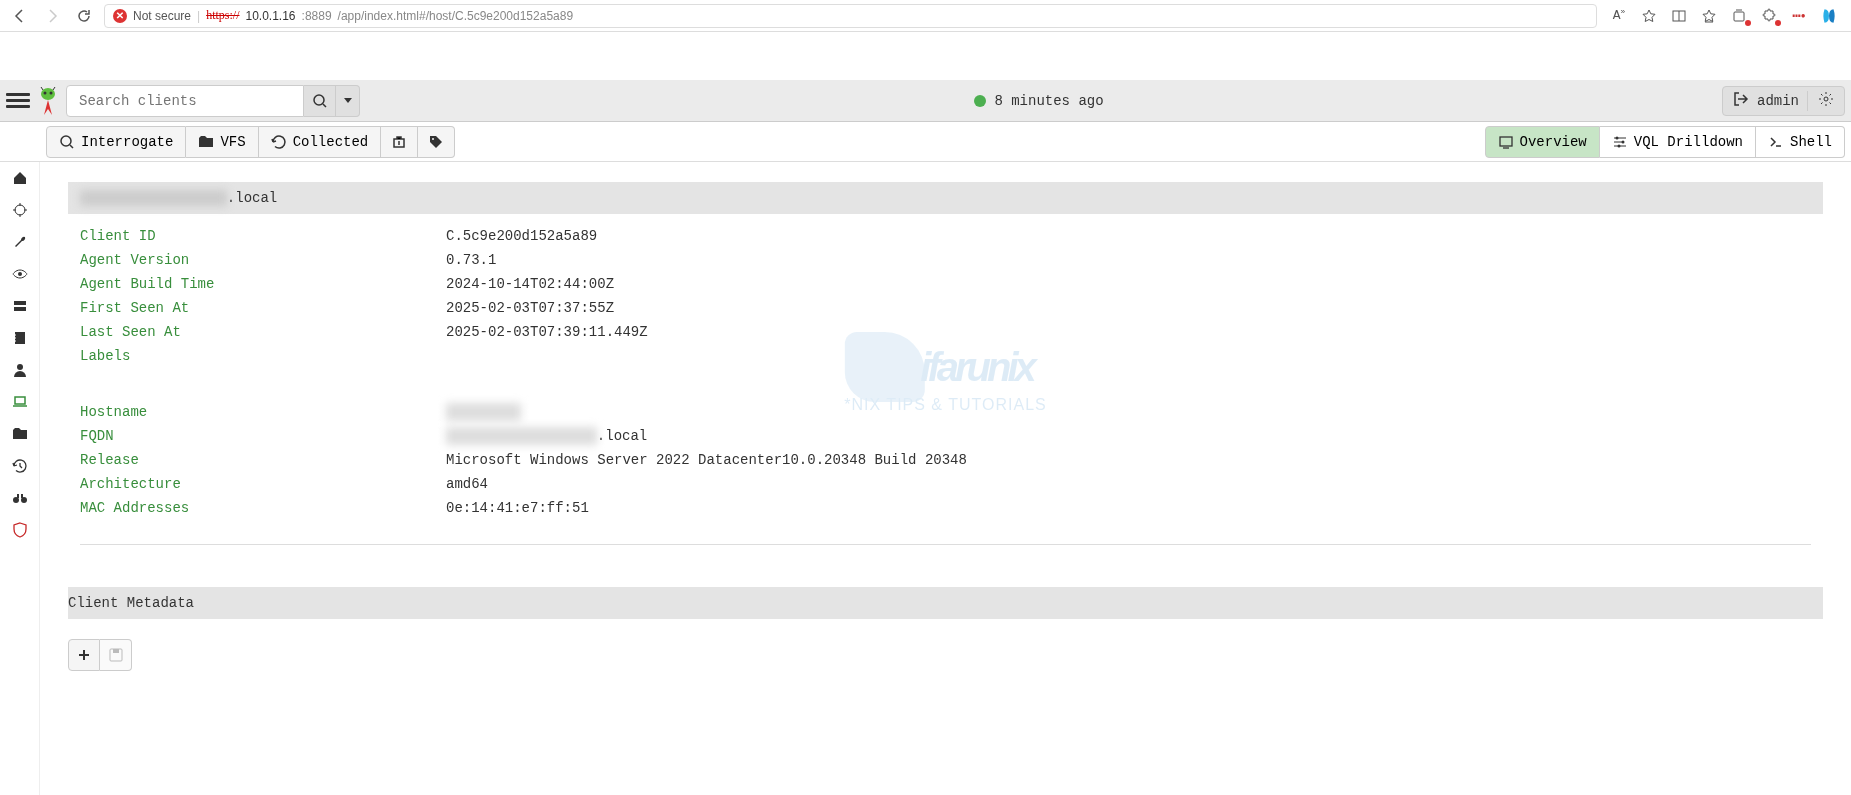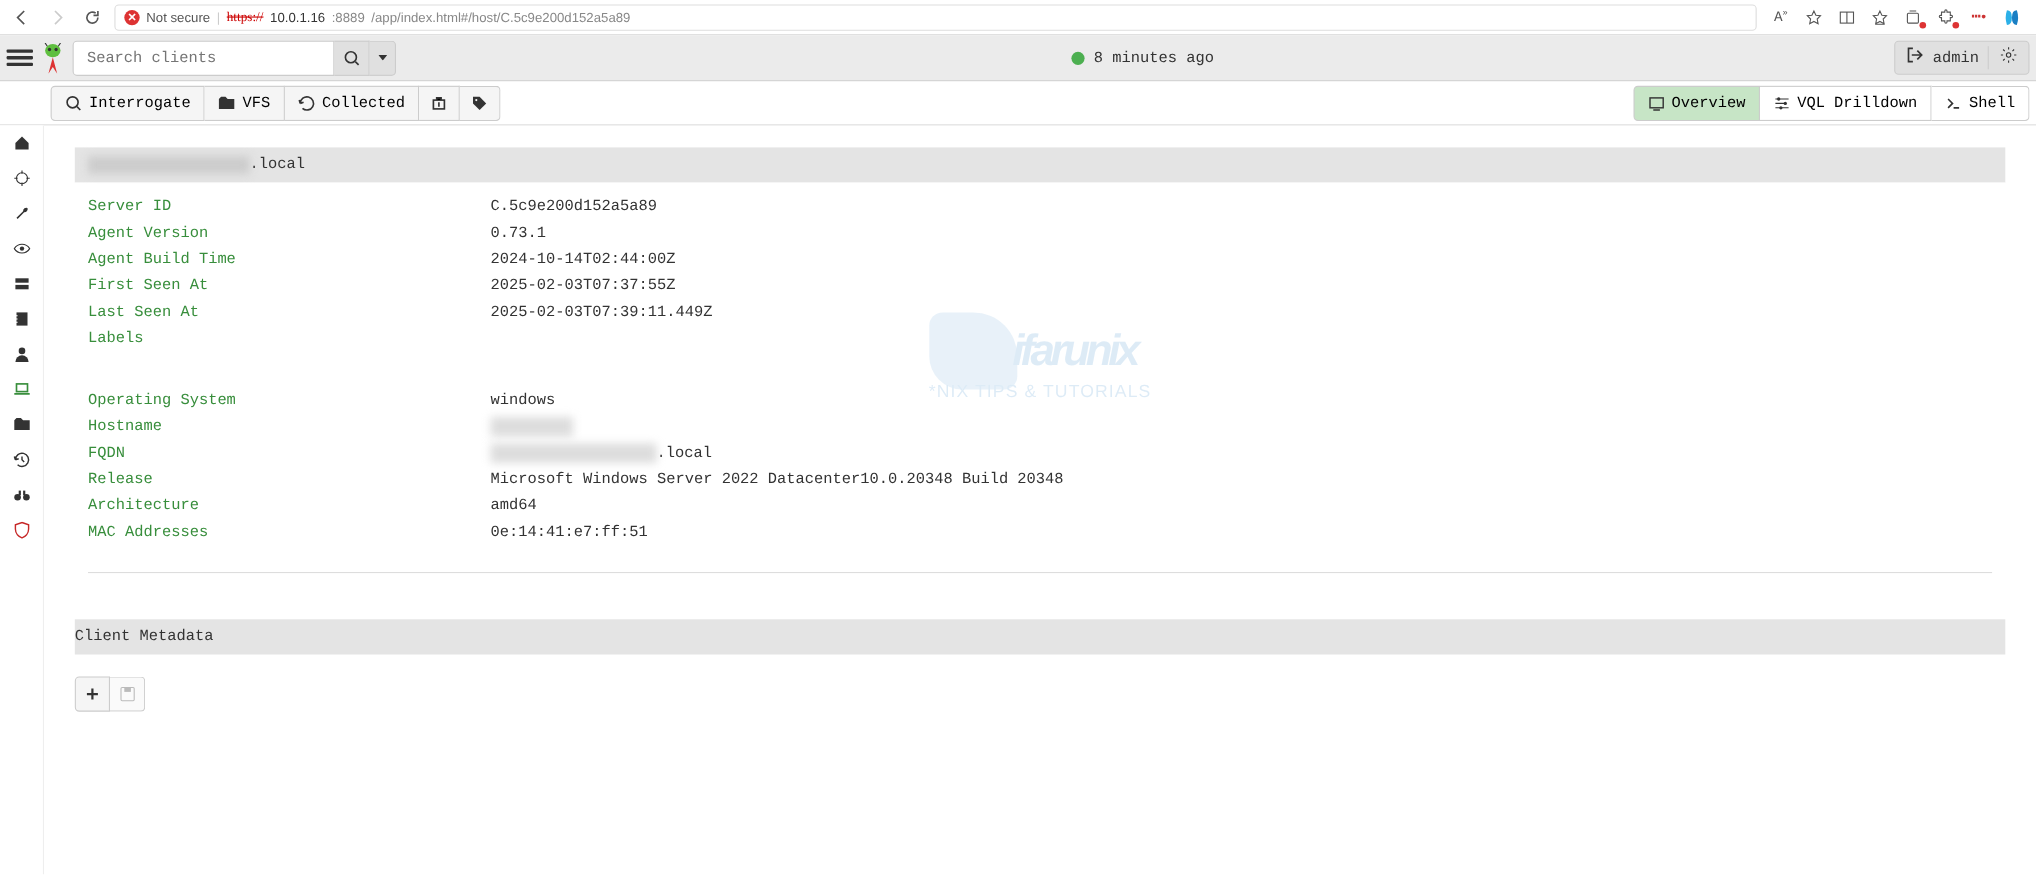--- a/index.html
+++ b/index.html
@@ -11,21 +11,21 @@
 .url-bar { flex: 1; display: flex; align-items: center; gap: 6px; padding: 2px 8px; border: 1px solid #ddd; border-radius: 4px; height: 24px; font-family: Arial, sans-serif; font-size: 12px; }
 .url-insecure { color: #555; }
 .url-sep { color: #ccc; }
 .url-strike { text-decoration: line-through; color: #c00; font-family: Liberation Serif, serif; }
 .browser-icons { display: flex; gap: 10px; align-items: center; padding: 0 4px; }
 .browser-icon { width: 20px; height: 20px; display: flex; align-items: center; justify-content: center; color: #555; }
 .badge-red { position: relative; }
 .badge-red::after { content: ''; width: 6px; height: 6px; background: #d33; border-radius: 50%; position: absolute; bottom: 0; right: -2px; }
 
 
-.app-topbar { height: 42px; background: #ebebeb; border-bottom: 1px solid #ccc; display: flex; align-items: center; padding: 0 6px; gap: 6px; }
+.app-topbar { height: 42px; background: #ebebeb; border-bottom: 1px solid #ccc; display: flex; align-items: center; padding: 0 6px; gap: 6px; margin-top: 48px; }
 .menu-btn { width: 24px; height: 24px; display: flex; flex-direction: column; justify-content: center; gap: 3px; cursor: pointer; }
 .menu-btn span { height: 3px; background: #333; border-radius: 1px; }
 .logo { width: 24px; height: 28px; position: relative; }
 .search-group { display: flex; }
 .search-input { width: 238px; height: 32px; border: 1px solid #ccc; border-radius: 4px 0 0 4px; padding: 0 12px; font-family: inherit; font-size: 14px; background: #fff; }
 .search-btn { width: 32px; height: 32px; border: 1px solid #ccc; border-left: none; background: #e0e0e0; cursor: pointer; display: flex; align-items: center; justify-content: center; }
 .search-dd { width: 24px; height: 32px; border: 1px solid #ccc; border-left: none; background: #e0e0e0; border-radius: 0 4px 4px 0; cursor: pointer; display: flex; align-items: center; justify-content: center; }
 .top-spacer { flex: 1; }
 .host-badge { background: #c7e5c6; padding: 6px 12px; border-radius: 3px; color: #333; }
 .host-badge .blur { filter: blur(4px); background: #9abf99; color: transparent; padding: 0 2px; }
@@ -352,21 +352,21 @@
         <span>ifarunix</span>
       </div>
       <div class="wm-sub">*NIX TIPS &amp; TUTORIALS</div>
     </div>
 
     <div class="panel-header">
       <span class="blur">REDACTED REDACTED</span><span>.local</span>
     </div>
     <div class="panel-body">
       <div class="kv-row">
-          <div class="kv-label">Server ID</div>
+          <div class="kv-label">Client ID</div>
           <div class="kv-value">C.5c9e200d152a5a89</div>
         </div>
       <div class="kv-row">
           <div class="kv-label">Agent Version</div>
           <div class="kv-value">0.73.1</div>
         </div>
       <div class="kv-row">
           <div class="kv-label">Agent Build Time</div>
           <div class="kv-value">2024-10-14T02:44:00Z</div>
         </div>
@@ -376,24 +376,20 @@
         </div>
       <div class="kv-row">
           <div class="kv-label">Last Seen At</div>
           <div class="kv-value">2025-02-03T07:39:11.449Z</div>
         </div>
       <div class="kv-row">
           <div class="kv-label">Labels</div>
           <div class="kv-value"></div>
         </div>
       <div class="section-gap"></div>
-      <div class="kv-row">
-          <div class="kv-label">Operating System</div>
-          <div class="kv-value">windows</div>
-        </div>
       <div class="kv-row">
           <div class="kv-label">Hostname</div>
           <div class="kv-value"><span class="blur">REDACTED</span></div>
         </div>
       <div class="kv-row">
           <div class="kv-label">FQDN</div>
           <div class="kv-value"><span class="blur">REDACTED REDACTED</span><span>.local</span></div>
         </div>
       <div class="kv-row">
           <div class="kv-label">Release</div>

